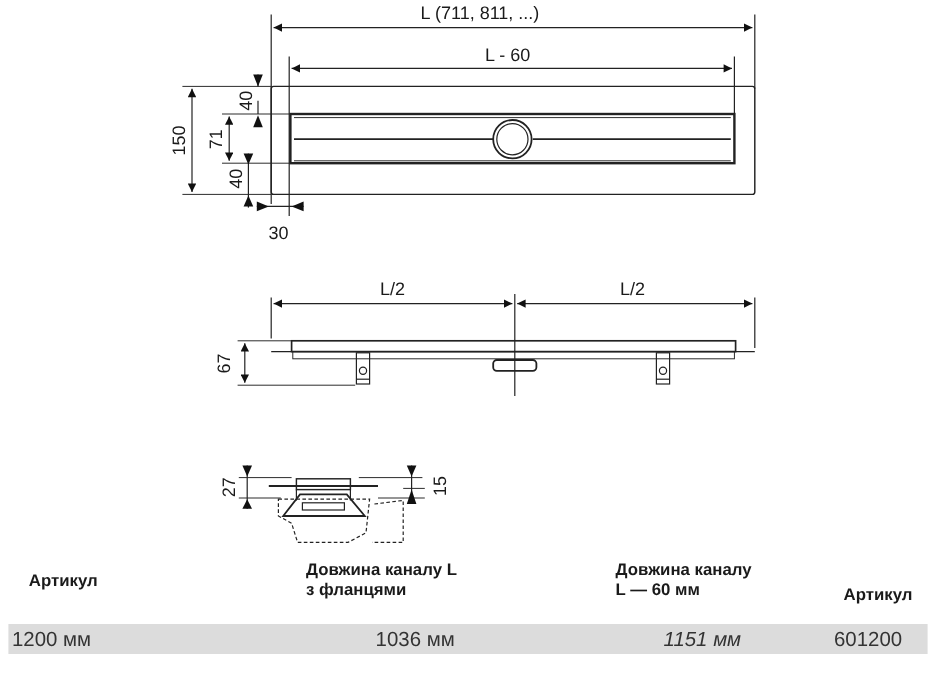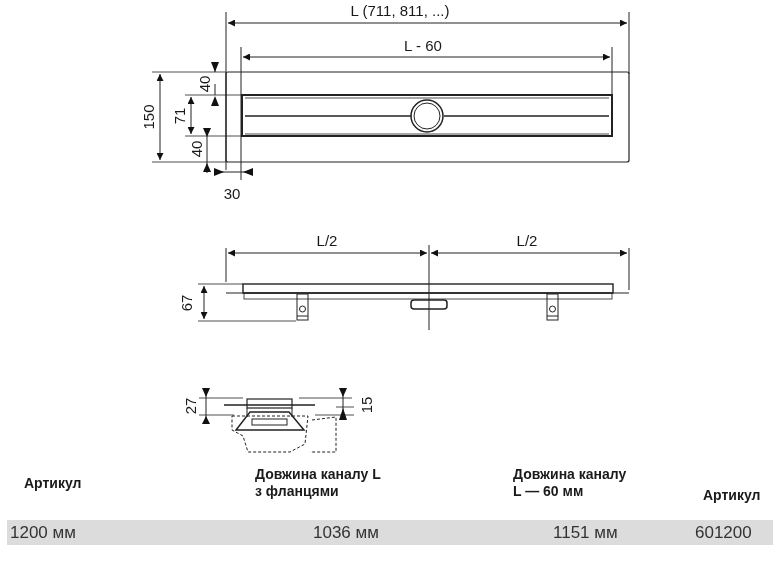--- a/index.html
+++ b/index.html
@@ -144,15 +144,15 @@
     <div>Довжина каналу</div>
     <div>L — 60 мм</div>
   </div>
   <div class="hdr" style="left:703px; top:475px;margin-top:12px;">
     <span>Артикул</span>
   </div>
 
   <div class="row"></div>
   <div class="cell" style="left:10px;">1200 мм</div>
   <div class="cell" style="left:313px;">1036 мм</div>
-  <div class="cell" style="left:553px;">1151 мм</div>
+  <div class="cell" style="left:553px;font-style:italic;">1151 мм</div>
   <div class="cell" style="left:695px;">601200</div>
 </div>
 
 </body></html>

